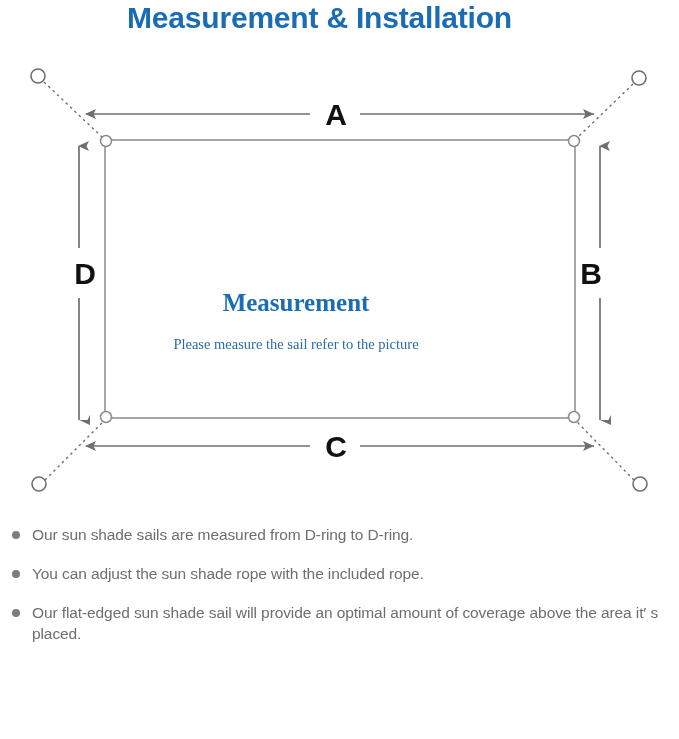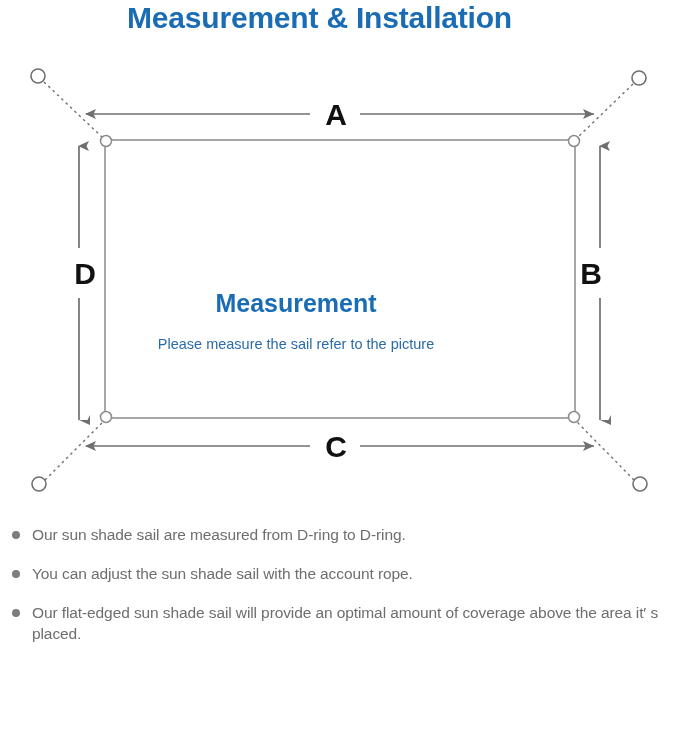--- a/index.html
+++ b/index.html
@@ -43,20 +43,21 @@
   }
 
   
   #center-block {
     position: absolute;
     left: 105px;
     top: 240px;
     width: 382px;
     text-align: center;
     pointer-events: none;
+    font-family: Liberation Serif, serif;
   }
   #center-title {
     font-size: 25px;
     font-weight: bold;
     color: #1a6cb4;
     line-height: 30px;
   }
   #center-sub {
     font-size: 14.5px;
     font-weight: normal;
@@ -162,23 +163,23 @@
 
   <div id="center-block">
     <div id="center-title">Measurement</div>
     <div id="center-sub">Please measure the sail refer to the picture</div>
   </div>
 </div>
 
 <div id="notes">
   <div class="note">
     <span class="dot"></span>
-    <span>Our sun shade sail are measured from D-ring to D-ring.</span>
+    <span>Our sun shade sails are measured from D-ring to D-ring.</span>
   </div>
   <div class="note">
     <span class="dot"></span>
-    <span>You can adjust the sun shade sail with the account rope.</span>
+    <span>You can adjust the sun shade rope with the included rope.</span>
   </div>
   <div class="note">
     <span class="dot"></span>
     <span>Our flat-edged sun shade sail will provide an optimal amount of coverage above the area it′ s placed.</span>
   </div>
 </div>
 
 </body></html>

